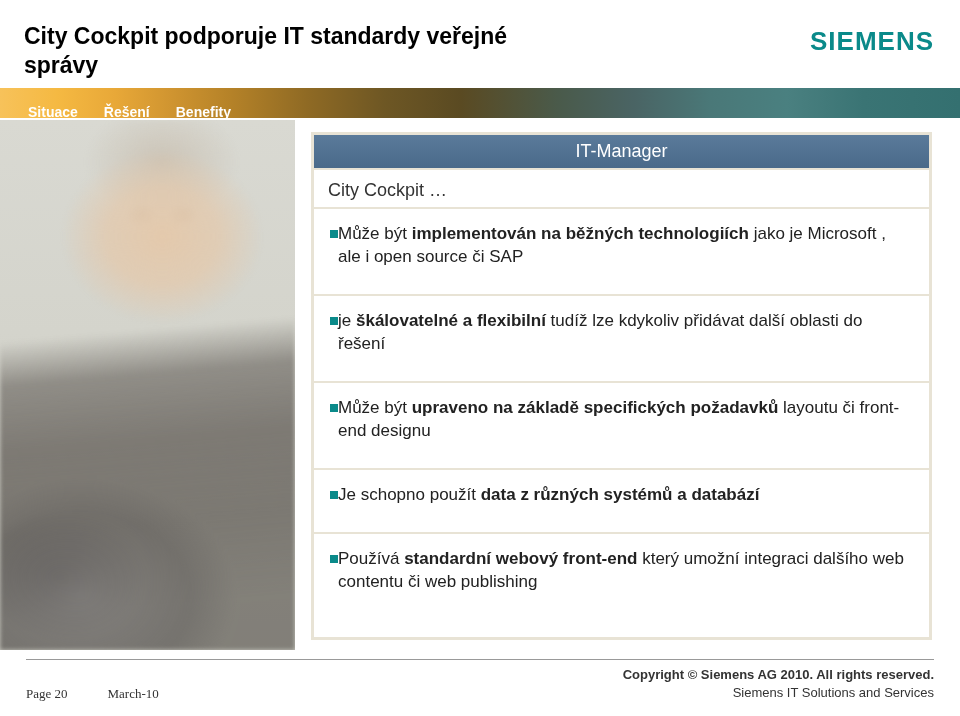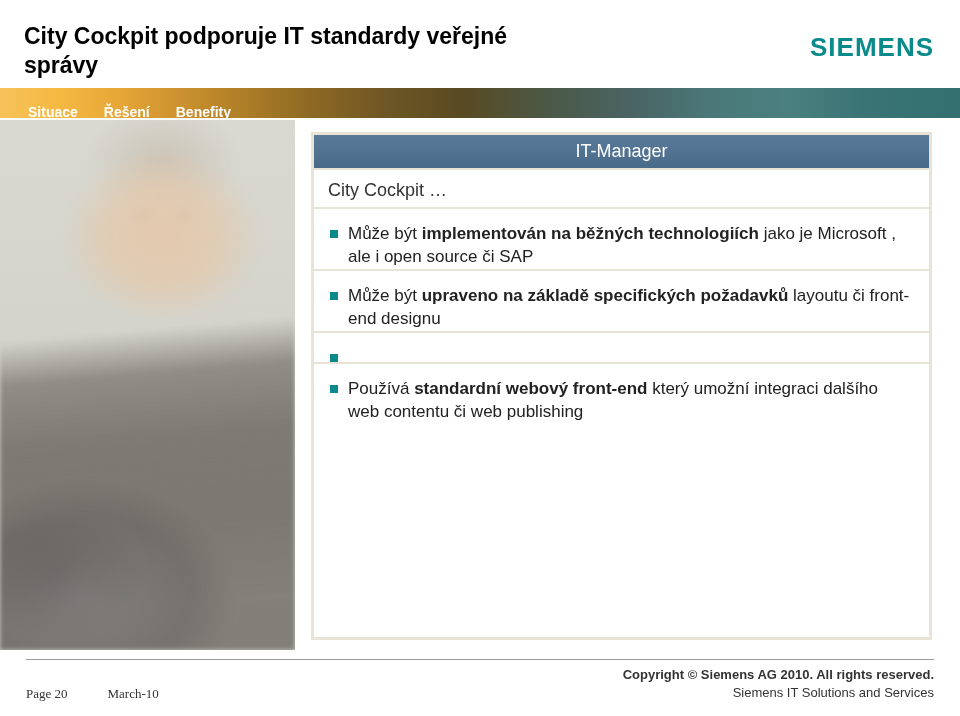--- a/index.html
+++ b/index.html
@@ -25,21 +25,21 @@
   }
   .title-block h1 {
     font-size: 23px;
     font-weight: bold;
     color: #000;
     line-height: 1.25;
   }
   .logo {
     position: absolute;
     right: 26px;
-    top: 32px;
+    top: 26px;
     font-size: 26px;
     font-weight: bold;
     letter-spacing: 1px;
     color: #0a8a8a;
     font-family: Arial, sans-serif;
     text-align: center;
   }
   .gradient-band {
     position: absolute;
     top: 88px;
@@ -117,24 +117,23 @@
     padding: 10px 14px 6px 14px;
     border-bottom: 2px solid #e8e3d5;
   }
   .panel-body {
     flex: 1;
     display: flex;
     flex-direction: column;
   }
   .row {
     border-bottom: 2px solid #e8e3d5;
-    padding: 14px 16px 0 16px;
+    padding: 14px 16px 25px 16px;
     display: flex;
     align-items: flex-start;
-    gap: 10px;
     font-size: 17px;
     line-height: 1.35;
     color: #222;
   }
   .row:last-child { border-bottom: none; }
   .sq {
     width: 8px;
     height: 8px;
     background: #0a8a8a;
     flex-shrink: 0;
@@ -188,28 +187,33 @@
     <div class="panel-frame">
       <div class="panel-header">IT-Manager</div>
       <div class="panel-sub">City Cockpit …</div>
       <div class="panel-body">
 
         <div class="row">
           <div class="sq"></div>
           <div><span>Může být </span><b>implementován na běžných technologiích</b><span> jako je Microsoft , ale i open source či SAP</span></div>
         </div>
 
+        <div class="row">
+          <div class="sq"></div>
+          <div><span>je </span><b>škálovatelné a flexibilní</b><span> tudíž lze kdykoliv přidávat další oblasti do řešení</span></div>
+        </div>
 
         <div class="row">
           <div class="sq"></div>
           <div><span>Může  být </span><b>upraveno na základě specifických požadavků</b><span> layoutu či front-end designu</span></div>
         </div>
 
         <div class="row">
           <div class="sq"></div>
+          <div><span>Je schopno použít </span><b>data z různých systémů a databází</b><span></span></div>
         </div>
 
         <div class="row">
           <div class="sq"></div>
           <div><span>Používá </span><b>standardní webový  front-end</b><span> který umožní integraci dalšího web contentu či web publishing</span></div>
         </div>
 
       </div>
     </div>
   </div>

